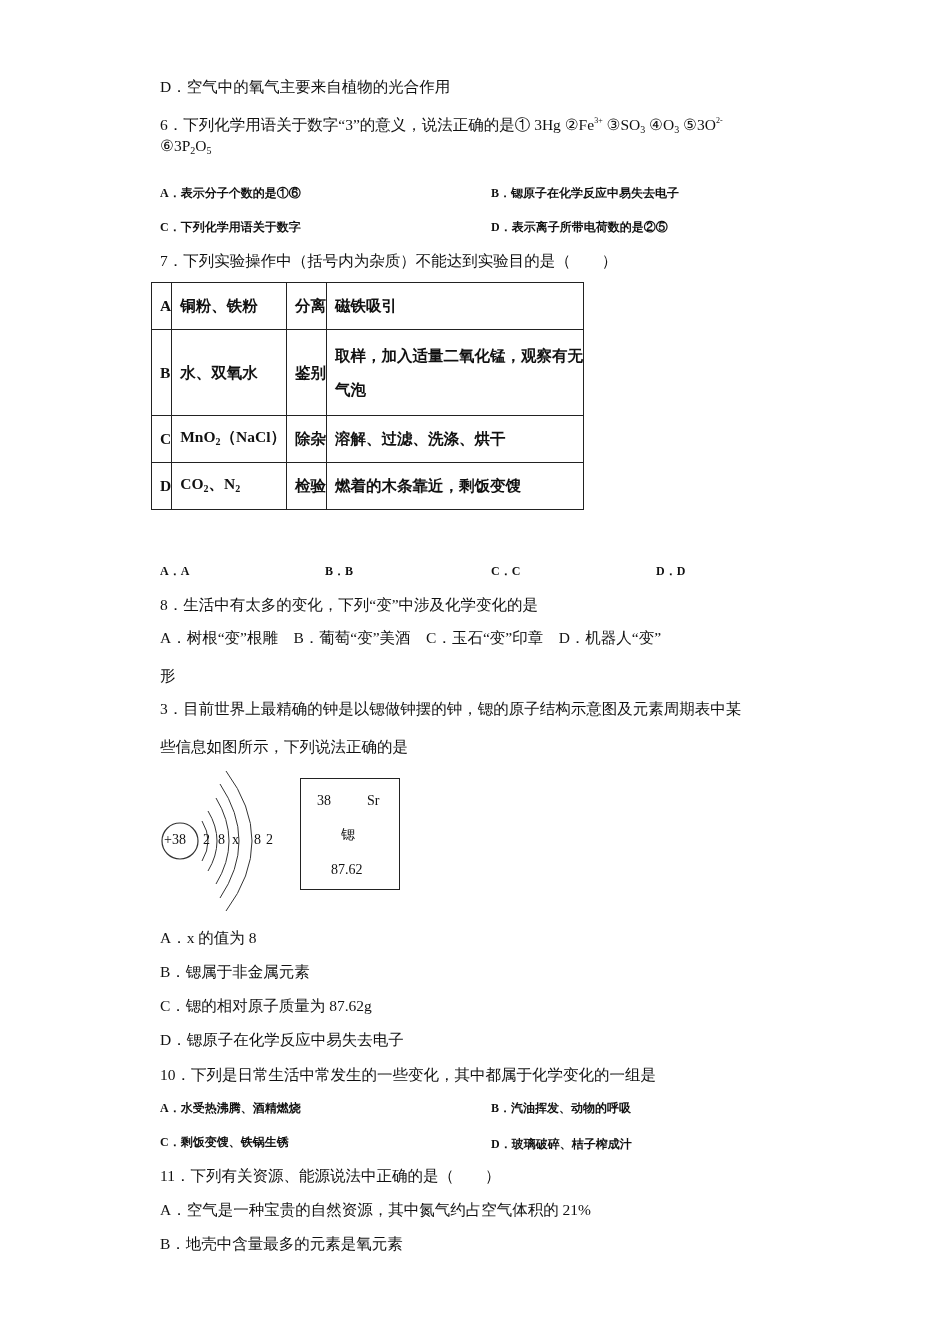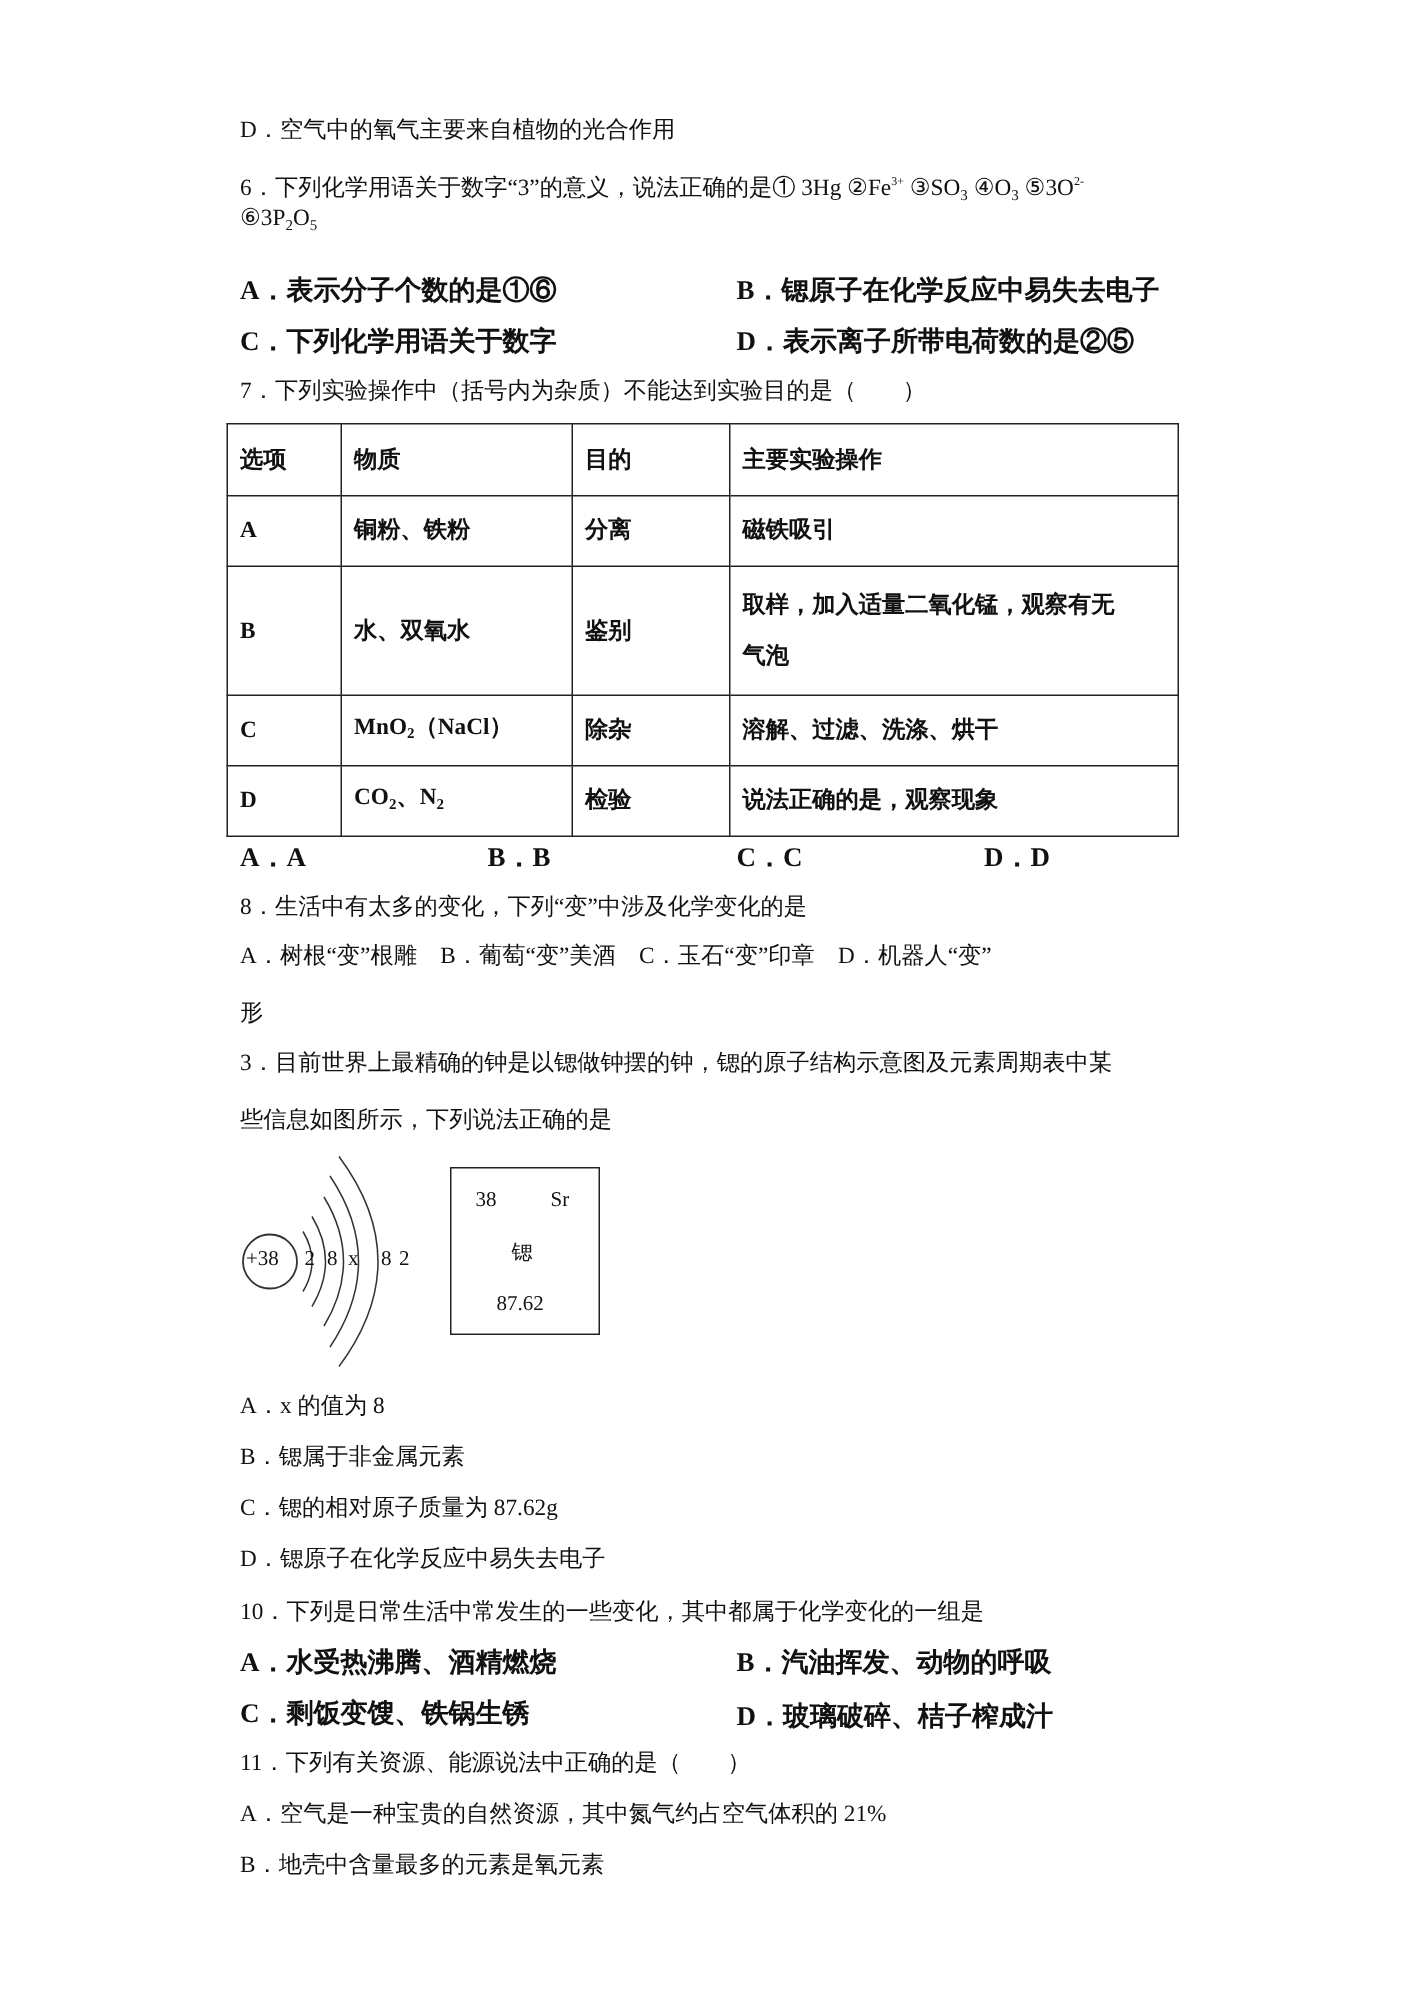--- a/index.html
+++ b/index.html
@@ -1,21 +1,21 @@
 <!DOCTYPE html>
 <html><head>
 <meta charset="utf-8">
 <style>
   html, body { margin:0; padding:0; background:#ffffff; }
   body { width:950px; height:1344px; position:relative; overflow:hidden;
          font-family:"Liberation Serif","DejaVu Serif",serif; color:#111; }
   .line { position:absolute; left:160px; font-size:15.5px; font-weight:normal; white-space:nowrap; line-height:20px; }
   .sub { font-size:10px; vertical-align:-3px; }
   .sup { font-size:8px; vertical-align:7px; }
-  .col2 { position:absolute; font-size:18px; font-weight:bold; white-space:nowrap; line-height:20px; }
+  .col2 { position:absolute; font-size:12px; font-weight:bold; white-space:nowrap; line-height:20px; }
   table.qt { position:absolute; left:151px; top:282px; border-collapse:collapse; }
   table.qt td { border:1.5px solid #222; font-size:15.5px; font-weight:bold; padding:0 0 0 8px; vertical-align:middle; line-height:34px; }
   .diagram { position:absolute; left:158px; top:766px; width:260px; height:150px; }
   .pt-box { position:absolute; left:300px; top:778px; width:98px; height:110px; border:1.5px solid #222; font-weight:normal; font-size:14px; }
   .pt-box span { position:absolute; }
 </style>
 </head>
 <body>
 
 <div class="line" style="top:77px">D．空气中的氧气主要来自植物的光合作用</div>
@@ -25,26 +25,20 @@
 </div>
 <div class="line" style="top:136px"><span>⑥3P</span><span class="sub">2</span><span>O</span><span class="sub">5</span></div>
 <div class="col2" style="left:160px;top:183px">A．表示分子个数的是①⑥</div>
 <div class="col2" style="left:491px;top:183px">B．锶原子在化学反应中易失去电子</div>
 <div class="col2" style="left:160px;top:217px">C．下列化学用语关于数字</div>
 <div class="col2" style="left:491px;top:217px">D．表示离子所带电荷数的是②⑤</div>
 
 <div class="line" style="top:251px">7．下列实验操作中（括号内为杂质）不能达到实验目的是（　　）</div>
 <table class="qt">
   <tbody>
-      <tr style="height:48px">
-    <td style="width:67px">选项</td>
-    <td style="width:145px">物质</td>
-    <td style="width:96px">目的</td>
-    <td style="width:290px">主要实验操作</td>
-  </tr>
   <tr style="height:47px">
     <td>A</td>
     <td>铜粉、铁粉</td>
     <td>分离</td>
     <td>磁铁吸引</td>
   </tr>
   <tr style="height:86px">
     <td>B</td>
     <td>水、双氧水</td>
     <td>鉴别</td>
@@ -56,21 +50,21 @@
   <tr style="height:47px">
     <td>C</td>
     <td><span>MnO</span><span class="sub">2</span><span>（NaCl）</span></td>
     <td>除杂</td>
     <td>溶解、过滤、洗涤、烘干</td>
   </tr>
   <tr style="height:47px">
     <td>D</td>
     <td><span>CO</span><span class="sub">2</span><span>、N</span><span class="sub">2</span></td>
     <td>检验</td>
-    <td>说法正确的是，观察现象</td>
+    <td>燃着的木条靠近，剩饭变馊</td>
   </tr>
 </tbody>
   </table>
 <div class="col2" style="left:160px;top:561px">A．A</div>
 <div class="col2" style="left:325px;top:561px">B．B</div>
 <div class="col2" style="left:491px;top:561px">C．C</div>
 <div class="col2" style="left:656px;top:561px">D．D</div>
 
 <div class="line" style="top:595px">8．生活中有太多的变化，下列“变”中涉及化学变化的是</div>
 <div class="line" style="top:628px;word-spacing:2px">A．树根“变”根雕　B．葡萄“变”美酒　C．玉石“变”印章　D．机器人“变”</div>

